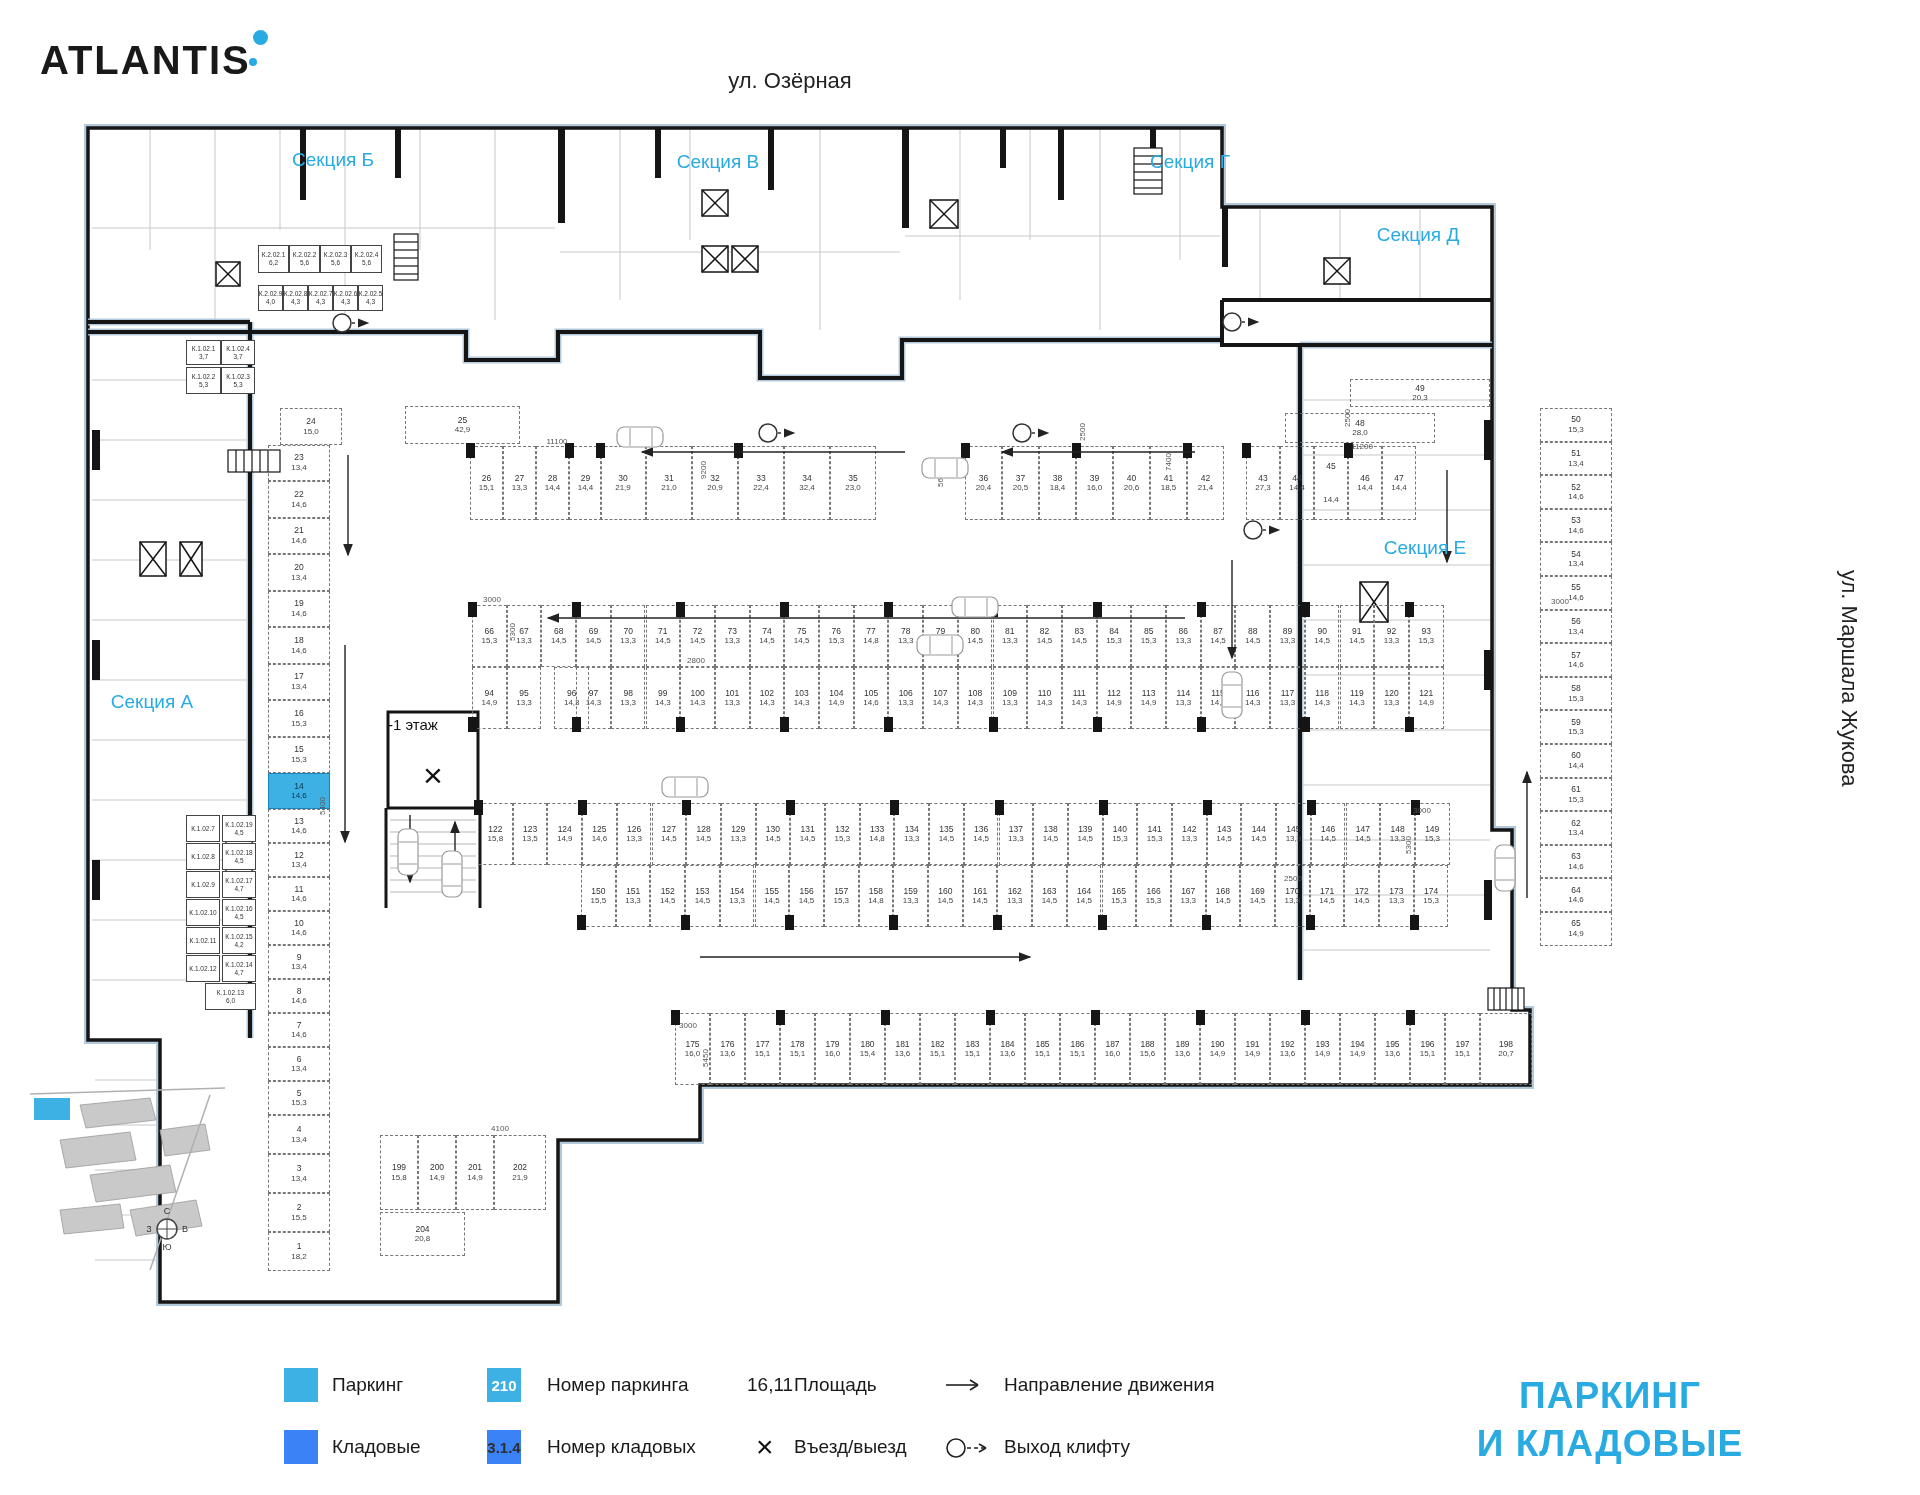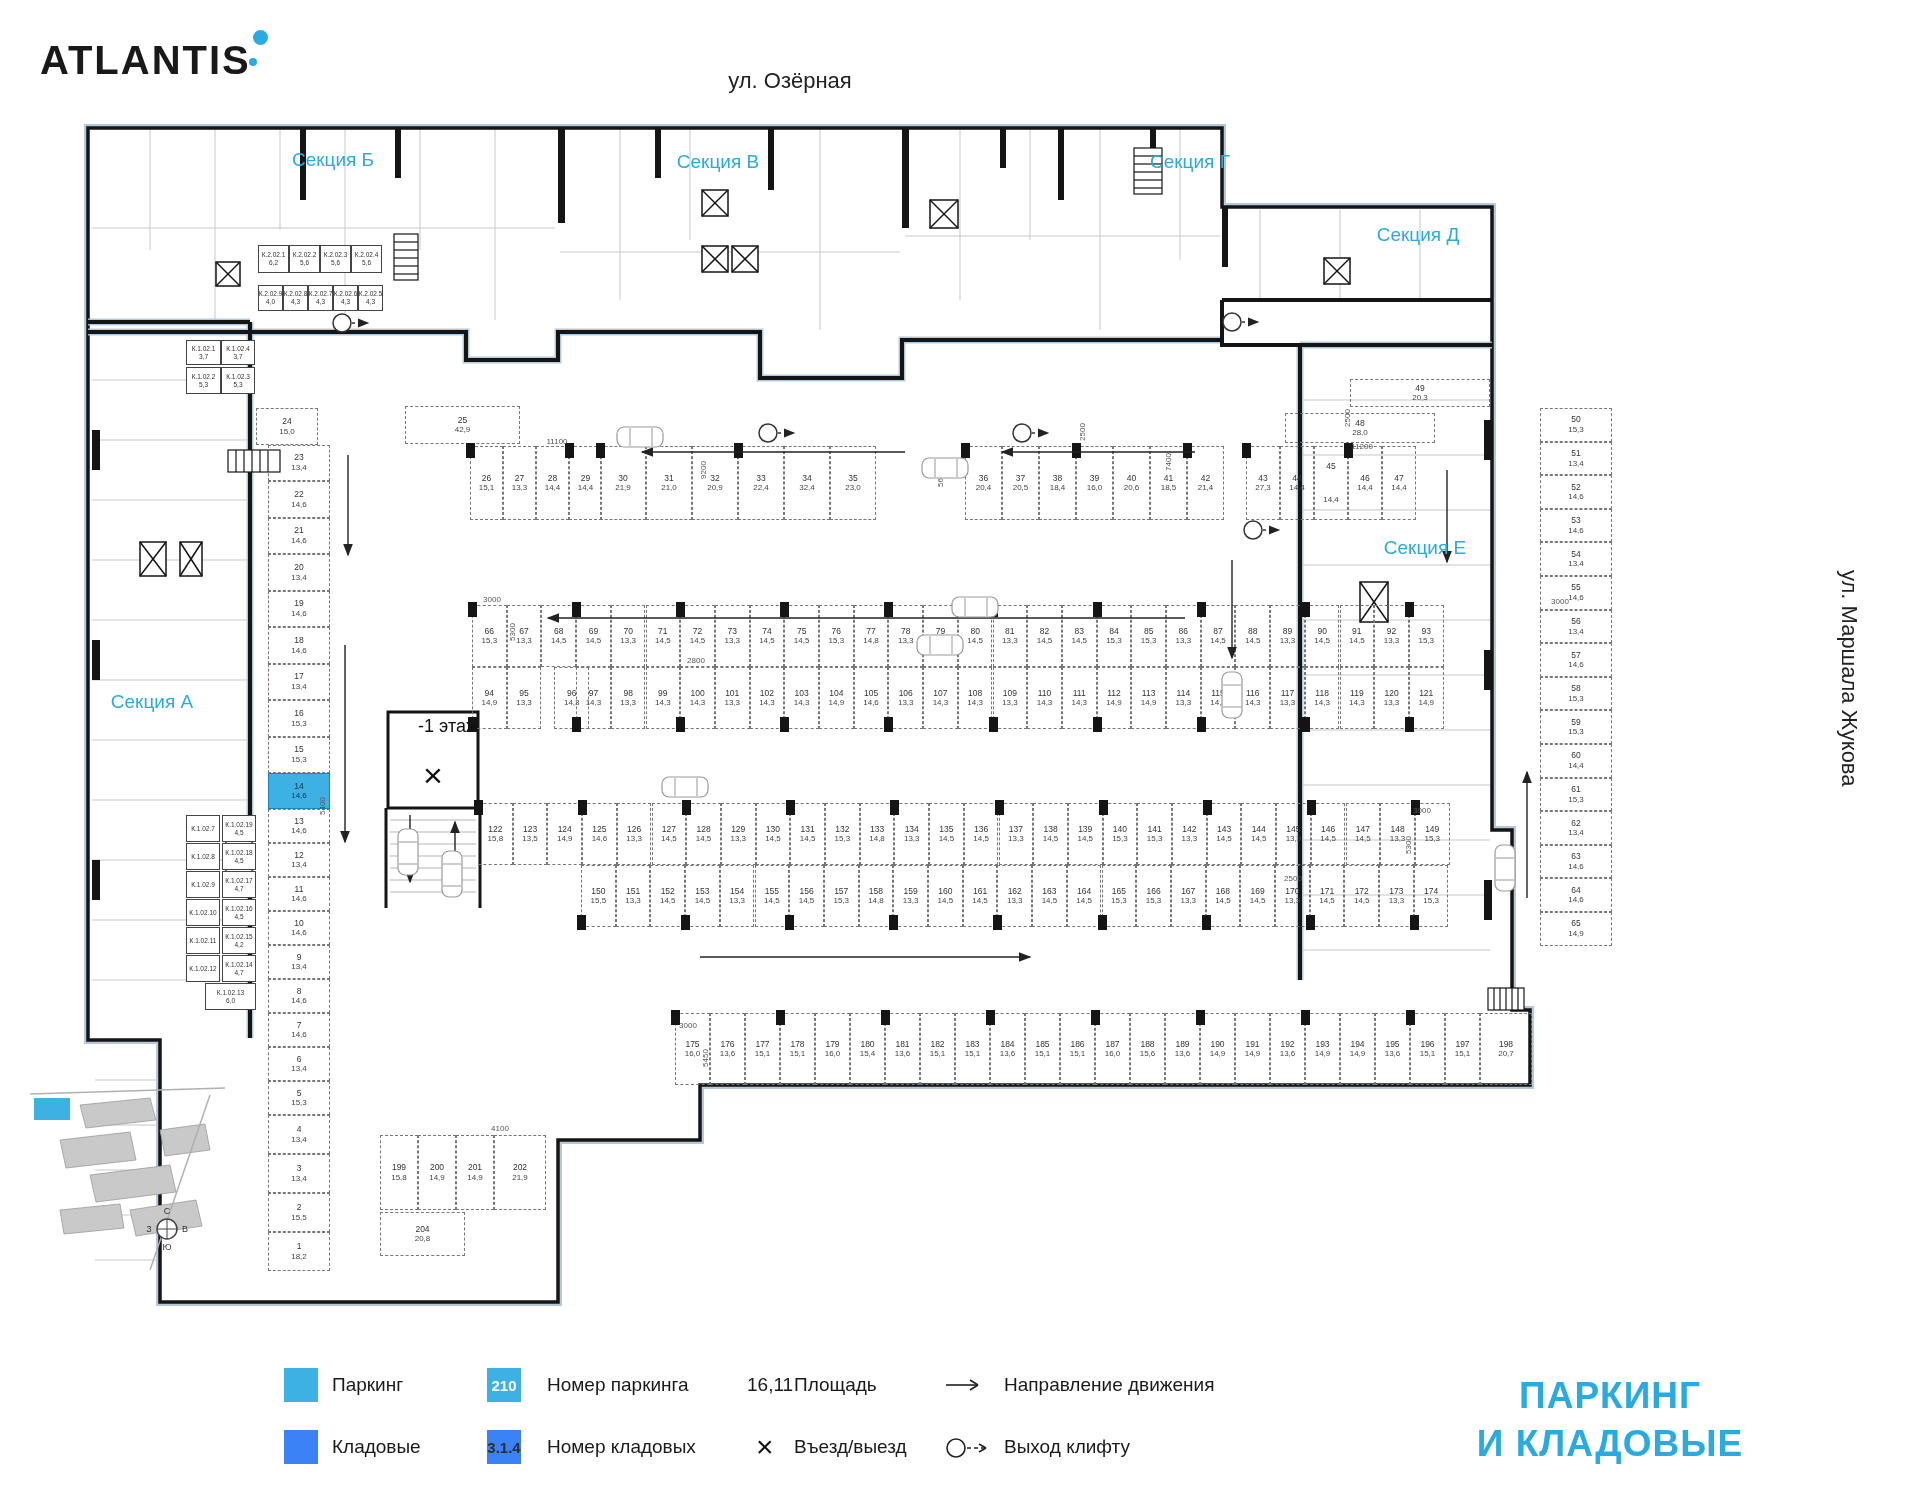--- a/index.html
+++ b/index.html
@@ -19,21 +19,21 @@
   .stall .ar{font-size:8px;color:#444;}
   .stall.hl{background:#3eb1e4;border:1px solid #1b84b8;color:#07344c;}
   .stall.hl .ar{color:#07344c;}
   .pillar{position:absolute;width:9px;height:15px;background:#151515;}
   .storeroom{position:absolute;border:1px solid #444;box-sizing:border-box;display:flex;flex-direction:column;
              align-items:center;justify-content:center;font-size:6.5px;line-height:1.2;color:#333;background:#fff;}
   .dim{position:absolute;font-size:8px;color:#555;white-space:nowrap;transform:translate(-50%,-50%);}
   .dim.v{transform:translate(-50%,-50%) rotate(-90deg);}
   .section-label{position:absolute;font-size:19px;color:#29abe2;transform:translate(-50%,-50%);white-space:nowrap;}
   
-  .ramp-label{position:absolute;left:388px;top:716px;width:90px;text-align:right;font-size:18px;color:#111;}
+  .ramp-label{position:absolute;left:388px;top:716px;width:90px;text-align:left;font-size:15px;color:#111;}
   .ramp-x{position:absolute;left:414px;top:756px;width:38px;height:38px;font-size:34px;line-height:38px;
           text-align:center;color:#111;}
   
   .info-block{position:absolute;right:16px;top:1192px;text-align:right;font-size:23px;line-height:1.45;color:#1a1a1a;}
   .big-title{position:absolute;right:10px;top:1372px;width:600px;text-align:center;font-weight:800;
              font-size:37px;line-height:1.3;color:#29abe2;letter-spacing:1px;}
   
   .legend{position:absolute;left:284px;top:1364px;width:1100px;height:120px;}
   .lg-sq{position:absolute;width:34px;height:34px;}
   .lg-sq.blue{background:#3eb1e4;}
@@ -269,21 +269,21 @@
       </g>
       <line x1="30" y1="1094" x2="225" y2="1088" stroke="#b0b0b0" stroke-width="1.5"></line>
       <line x1="210" y1="1095" x2="150" y2="1270" stroke="#b0b0b0" stroke-width="1.5"></line>
       <circle cx="167" cy="1229" r="10" fill="#fff" stroke="#444" stroke-width="1.5"></circle>
       <line x1="167" y1="1219" x2="167" y2="1239" stroke="#444" stroke-width="1"></line>
       <line x1="157" y1="1229" x2="177" y2="1229" stroke="#444" stroke-width="1"></line>
     </g>
   </svg>
 
   <div id="stall-layer">
-      <div class="stall" style="left: 256px; top: 408px; width: 62px; height: 36.5px;">
+      <div class="stall" style="left: 280px; top: 408px; width: 62px; height: 36.5px;">
         <span class="num">24</span>
         <span class="ar">15,0</span>
       </div>
       <div class="stall" style="left: 268px; top: 444.5px; width: 62px; height: 36.5px;">
         <span class="num">23</span>
         <span class="ar">13,4</span>
       </div>
       <div class="stall" style="left: 268px; top: 481px; width: 62px; height: 36.5px;">
         <span class="num">22</span>
         <span class="ar">14,6</span>

